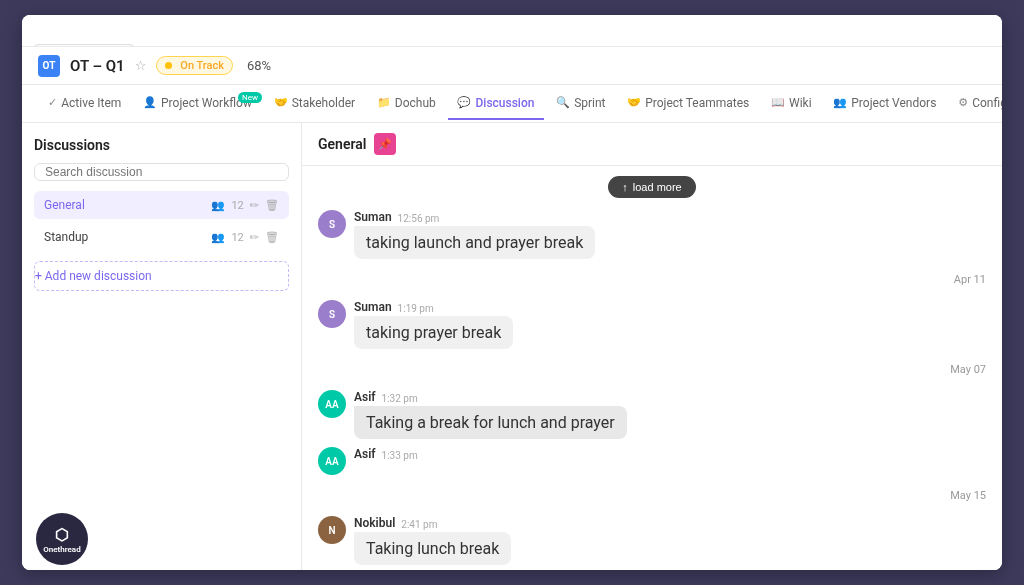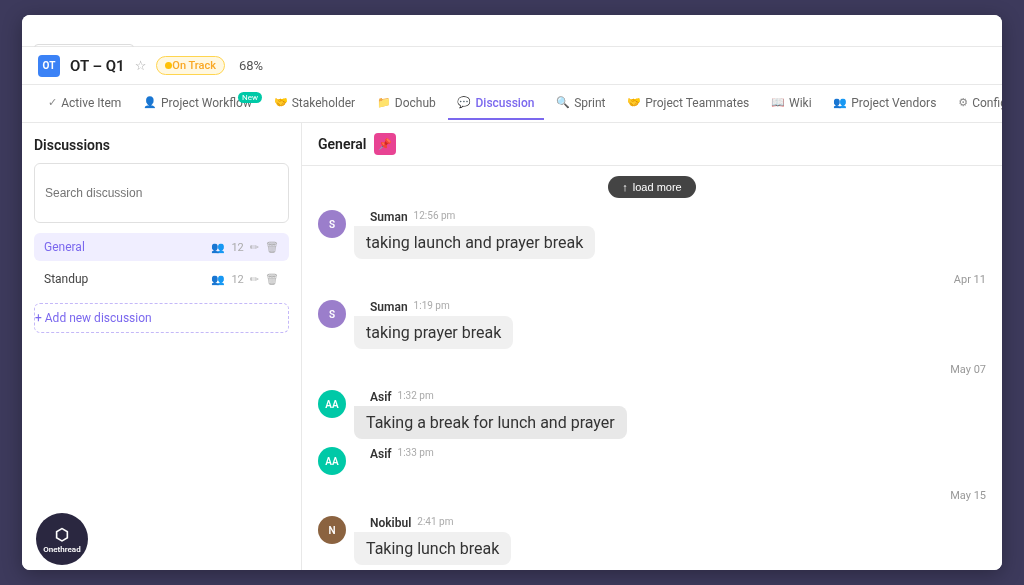--- a/index.html
+++ b/index.html
@@ -66,21 +66,21 @@
       display: flex; align-items: center; justify-content: center;
       color: #fff; font-size: 10px; font-weight: bold;
     }
     .project-title {
       font-size: 15px;
       font-weight: 600;
       color: #222;
     }
     .star-icon { color: #aaa; font-size: 13px; cursor: pointer; }
     .on-track-badge {
-      display: flex; align-items: center; gap: 0;
+      display: flex; align-items: center; gap: 8px;
       background: #fff8e1;
       border: 1px solid #ffd54f;
       border-radius: 12px;
       padding: 2px 8px;
       font-size: 11px;
       color: #f9a825;
       font-weight: 500;
     }
     .on-track-dot { width: 7px; height: 7px; background: #ffc107; border-radius: 50%; }
     .percent { font-size: 13px; color: #555; margin-left: 4px; }
@@ -139,21 +139,21 @@
     }
     .sidebar-title {
       font-size: 14px;
       font-weight: 600;
       color: #222;
     }
     .search-input {
       width: 100%;
       border: 1px solid #e0e0e0;
       border-radius: 6px;
-      padding: 22px 10px;
+      padding: 1px 10px;
       font-size: 12px;
       color: #888;
       outline: none;
     }
     .discussion-list { display: flex; flex-direction: column; gap: 4px; }
     .discussion-item {
       display: flex;
       align-items: center;
       justify-content: space-between;
       padding: 7px 10px;
@@ -243,21 +243,21 @@
       overflow: hidden;
       flex-shrink: 0;
       display: flex; align-items: center; justify-content: center;
       font-size: 10px;
       font-weight: 600;
       color: #fff;
     }
     .avatar.teal { background: #00c9a7; }
     .avatar.purple { background: #7b68ee; }
     .message-content { display: flex; flex-direction: column; gap: 2px; }
-    .message-meta { display: flex; align-items: flex-start; gap: 6px; margin-left: 16px; }
+    .message-meta { display: flex; align-items: flex-end; gap: 6px; }
     .message-sender { font-size: 12px; font-weight: 600; color: #333; }
     .message-time { font-size: 10px; color: #aaa; }
     .message-bubble {
       background: #f0f0f0;
       border-radius: 0 8px 8px 8px;
       padding: 7px 12px;
       font-size: 16px;
       color: #333;
       max-width: 380px;
       display: inline-block;

